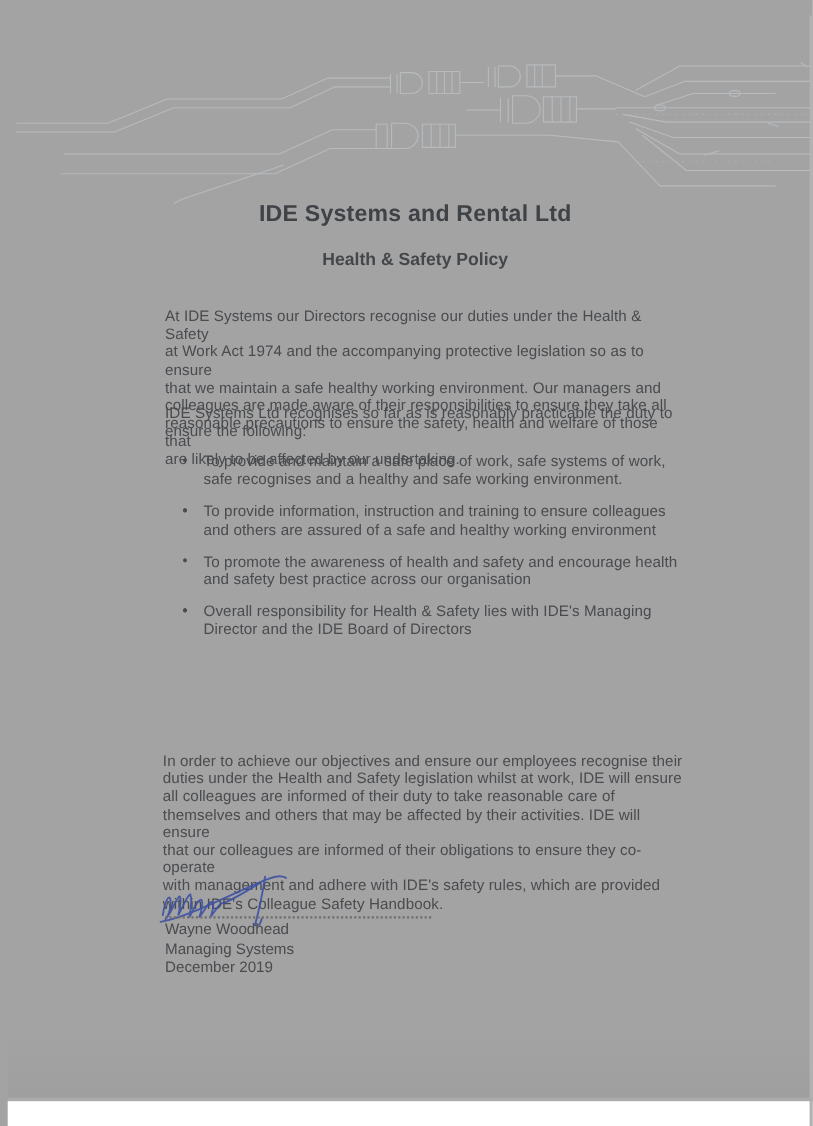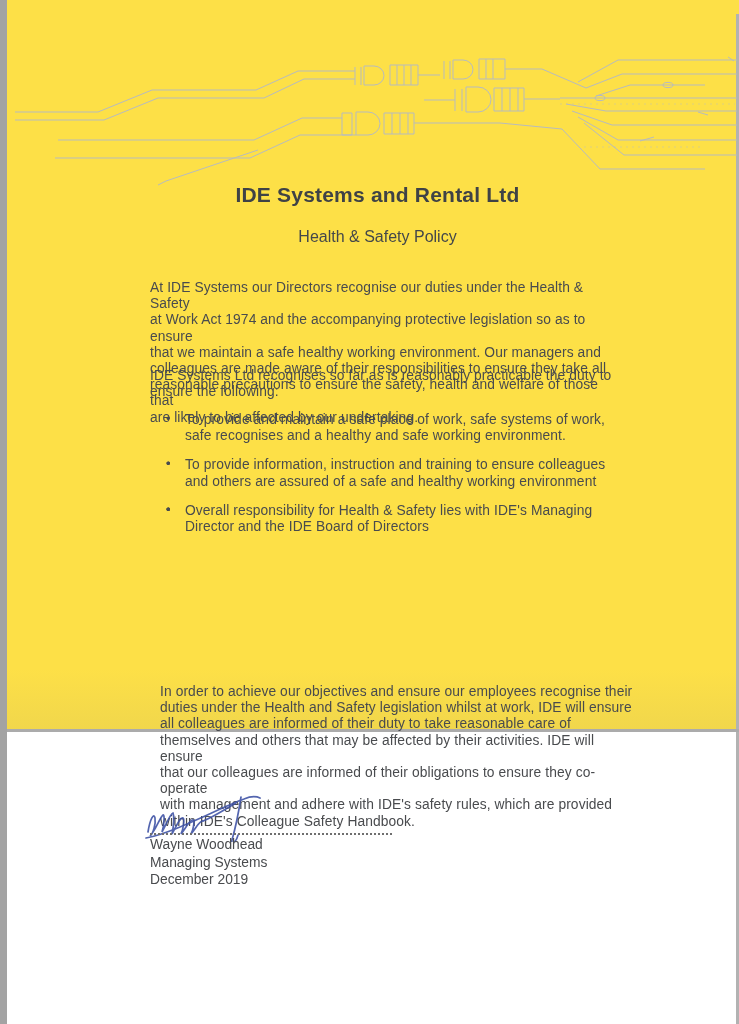--- a/index.html
+++ b/index.html
@@ -7,22 +7,22 @@
     padding: 0;
     width: 739px;
     height: 1024px;
     background: #ffffff;
     overflow: hidden;
     font-family: "Liberation Sans", "DejaVu Sans", sans-serif;
   }
   .page {
     position: relative;
     width: 739px;
-    height: 732px;
-    background: #fde047;
+    height: 1001px;
+    background: #a3a3a3;
   }
   .edge-left {
     position: absolute; left: 0; top: 0; width: 7px; height: 1024px;
     background: #a3a3a3;
   }
   .edge-right {
     position: absolute; right: 0; top: 14px; width: 3px; height: 1010px;
     background: #b2b2b2;
   }
   .edge-bottom {
@@ -36,39 +36,39 @@
   .header-art {
     position: absolute; left: 0; top: 55px; width: 739px; height: 135px;
   }
   .doc-title {
     position: absolute; left: 150px; top: 183px; width: 455px;
     text-align: center; font-size: 21px; font-weight: bold;
     color: #3f4246; letter-spacing: 0.2px;
   }
   .doc-subtitle {
     position: absolute; left: 150px; top: 228px; width: 455px;
-    text-align: center; font-size: 16px; font-weight: normal;
+    text-align: center; font-size: 16px; font-weight: bold;
     color: #44474a;
   }
   .body-text {
     color: #494b4e;
     font-size: 13.8px;
     line-height: 16.2px;
     letter-spacing: 0.1px;
   }
   .lines { white-space: pre-line; }
   .intro    { position: absolute; left: 150px; top: 263px; width: 470px; margin-top: 17px; }
   .duty     { position: absolute; left: 150px; top: 368px; width: 470px; }
   .bullets  { position: absolute; left: 150px; top: 412px; width: 470px; }
   .bullet-item { position: relative; padding-left: 35px; margin-bottom: 13px; }
   .bullet-marker {
     position: absolute; left: 16px; top: -1px;
     font-size: 13px; color: #494b4e;
   }
-  .closing  { position: absolute; left: 160px; top: 684px; width: 480px; }
+  .closing  { position: absolute; left: 148px; top: 684px; width: 480px; }
   .signature-svg {
     position: absolute; left: 144px; top: 790px; width: 122px; height: 52px;
   }
   .sig-dotted-line {
     position: absolute; left: 150px; top: 820px; width: 242px; height: 13px;
     border-bottom: 2px dotted #6f6f6f;
   }
   .sig-block {
     position: absolute; left: 150px; top: 836px;
     color: #494b4e; font-size: 13.8px; line-height: 17.5px;
@@ -161,20 +161,22 @@
     <div class="bullet-item">
       <span class="bullet-marker">•</span>
     </div>
     <div class="bullet-item">
       <span class="bullet-marker">•</span>
       <span class="lines">To provide information, instruction and training to ensure colleagues
 and others are assured of a safe and healthy working environment</span>
     </div>
     <div class="bullet-item">
       <span class="bullet-marker">•</span>
+      <span class="lines">To promote the awareness of health and safety and encourage health
+and safety best practice across our organisation</span>
     </div>
     <div class="bullet-item">
       <span class="bullet-marker">•</span>
     </div>
     <div class="bullet-item">
       <span class="bullet-marker">•</span>
       <span class="lines">Overall responsibility for Health &amp; Safety lies with IDE's Managing
 Director and the IDE Board of Directors</span>
     </div>
   </div>

